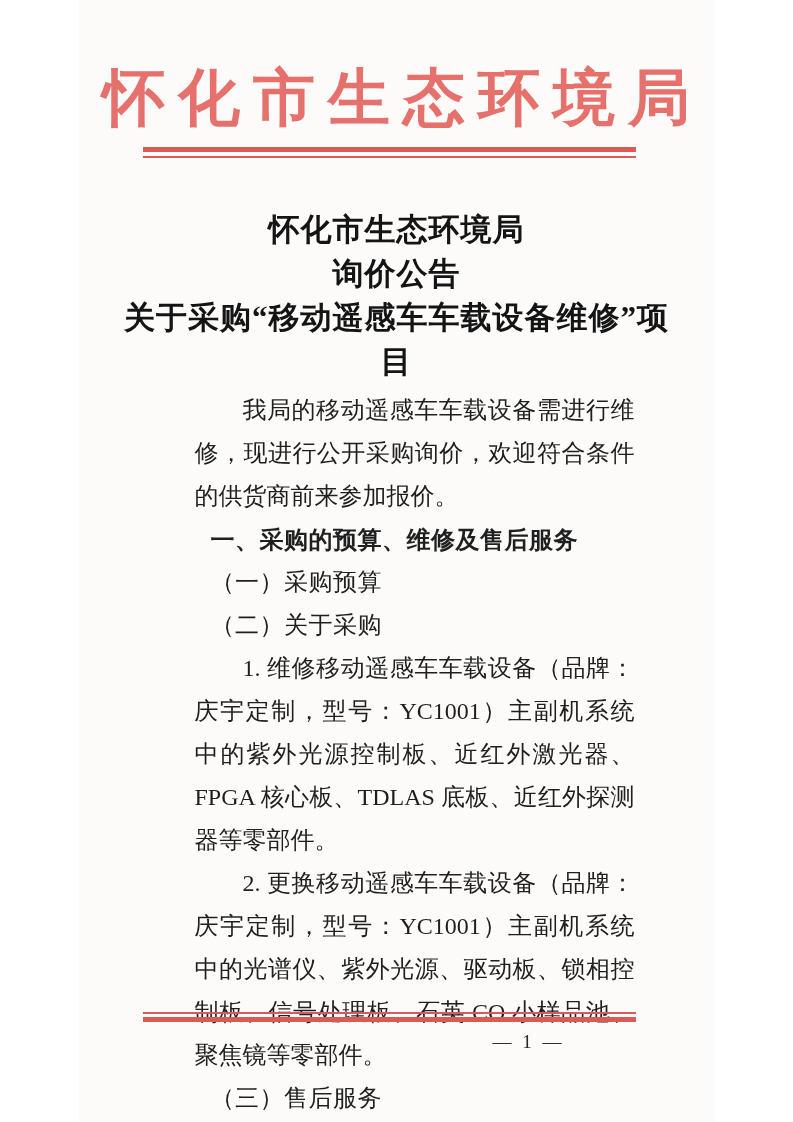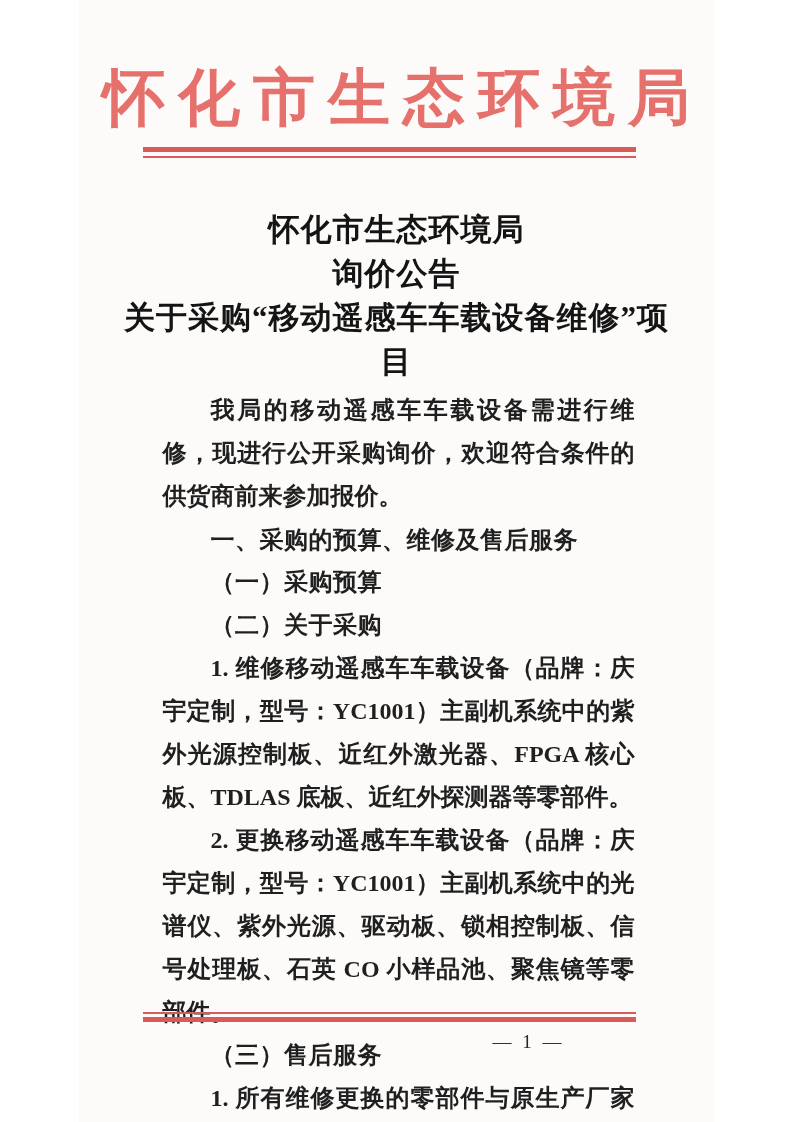--- a/index.html
+++ b/index.html
@@ -69,29 +69,30 @@
     font-size: 24px;
     line-height: 43px;
   }
   .blk {
     margin: 0;
     text-indent: 2em;
   }
   .blk-para {
     text-align: justify;
     text-align-last: left;
-    font-weight: 700;
+    font-weight: 400;
+    margin-left: 32px;
   }
   .blk-h1 {
     font-family: Liberation Sans, sans-serif;
     font-weight: 700;
     letter-spacing: 0.5px;
   }
   .blk-h2 {
-    font-weight: 700;
+    font-weight: 400;
     letter-spacing: 0.5px;
   }
 
   
   .page-number {
     position: absolute;
     top: 1028px;
     right: 150px;
     font-size: 19px;
     line-height: 28px;

